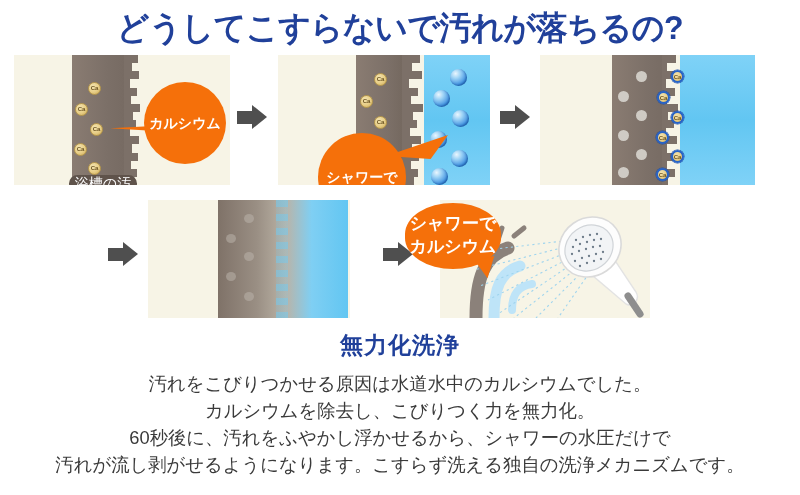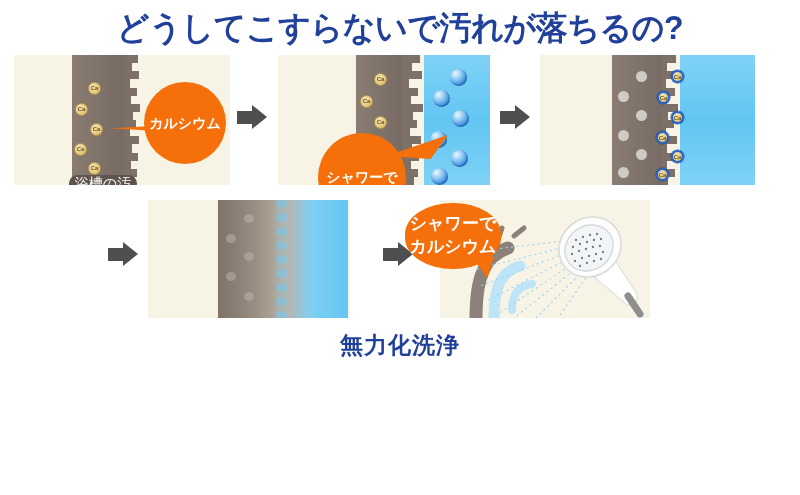--- a/index.html
+++ b/index.html
@@ -353,14 +353,20 @@
   <div class="speech" style="left:405px;top:203px;width:96px;height:66px;">
     <div>
       <div>シャワーで</div>
       <div>カルシウム</div>
     </div>
     <span class="tail"></span>
   </div>
 
   <div class="subhead">無力化洗浄</div>
 
+  <div class="body-lines">
+    <div>汚れをこびりつかせる原因は水道水中のカルシウムでした。</div>
+    <div>カルシウムを除去し、こびりつく力を無力化。</div>
+    <div>60秒後に、汚れをふやかし浮かせるから、シャワーの水圧だけで</div>
+    <div>汚れが流し剥がせるようになります。こすらず洗える独自の洗浄メカニズムです。</div>
+  </div>
 
 </div>
 
 </body></html>

